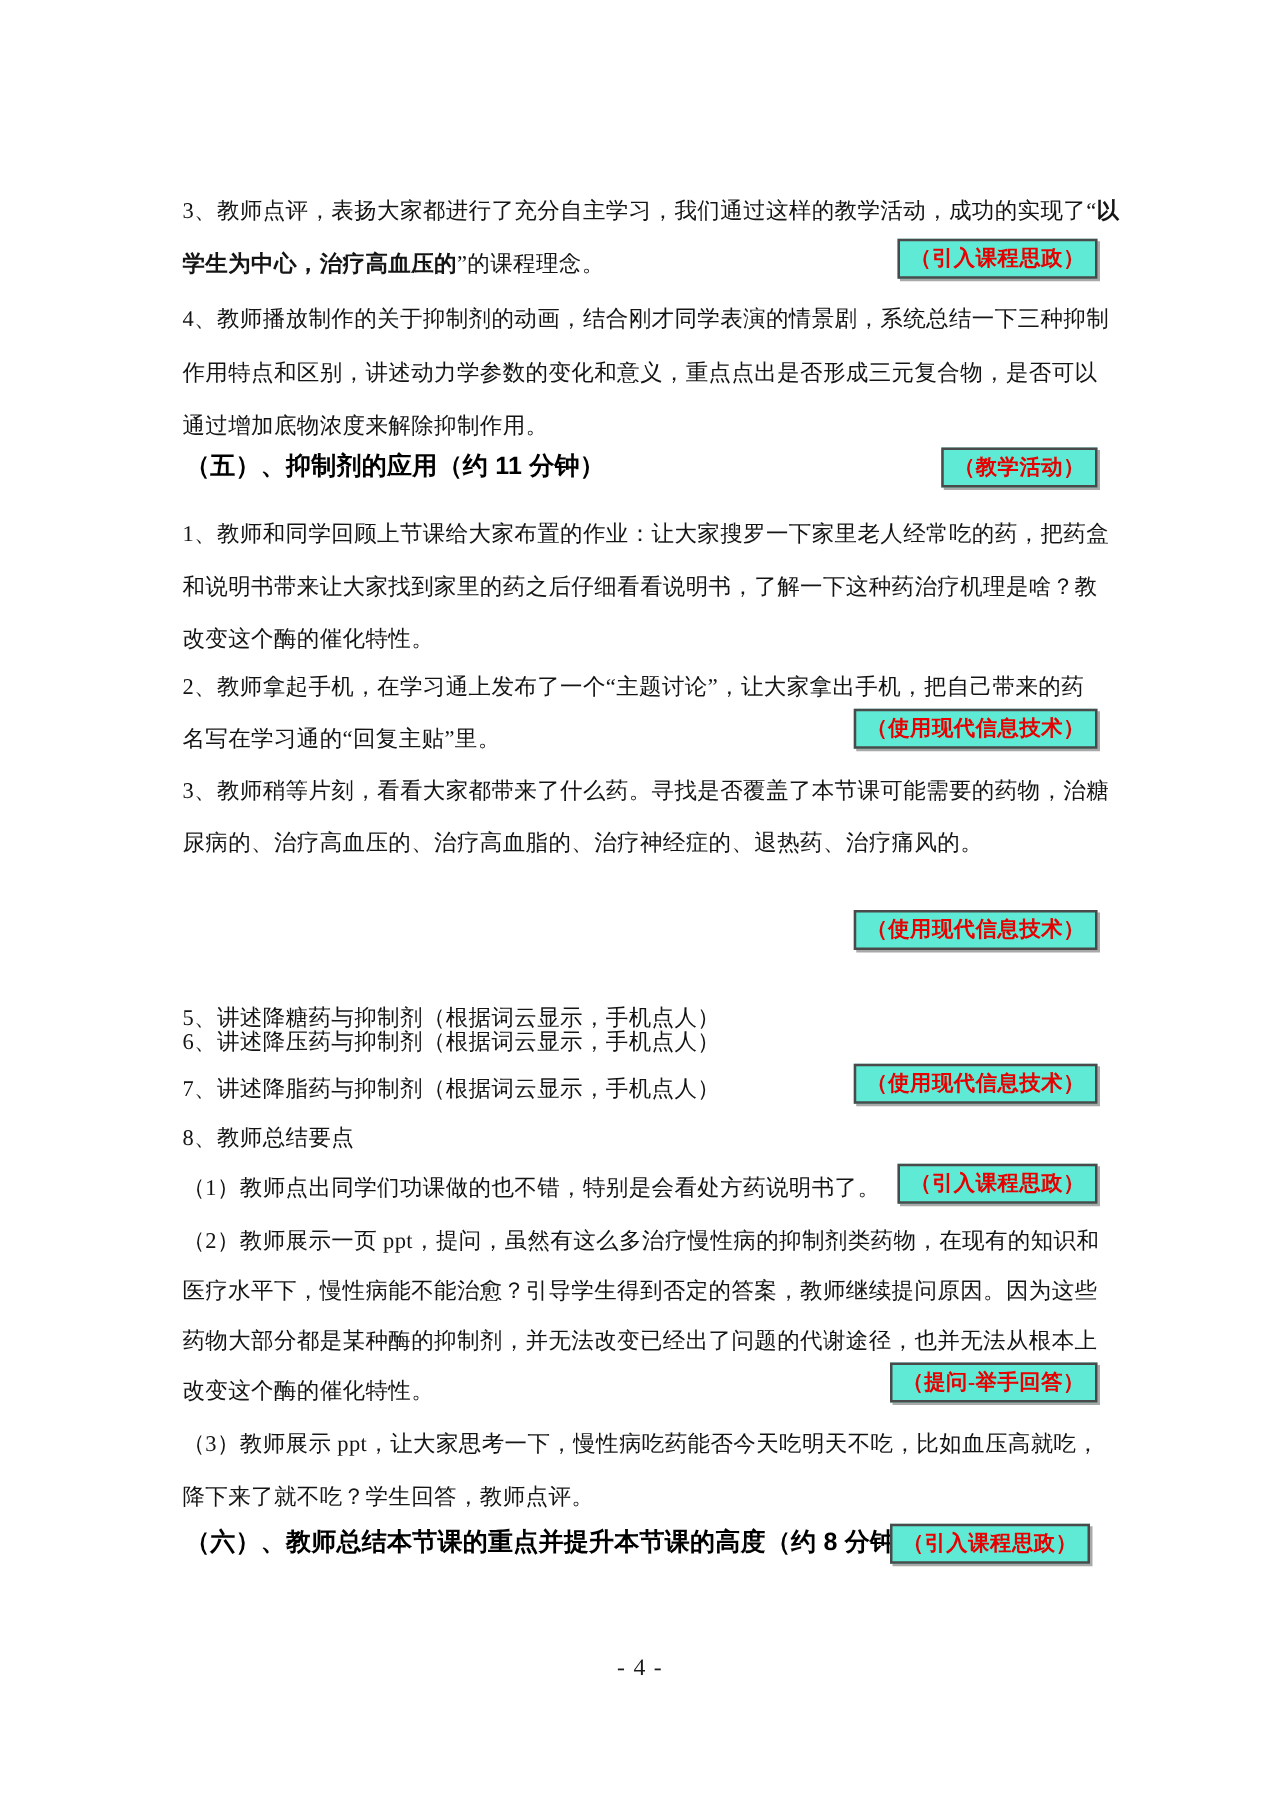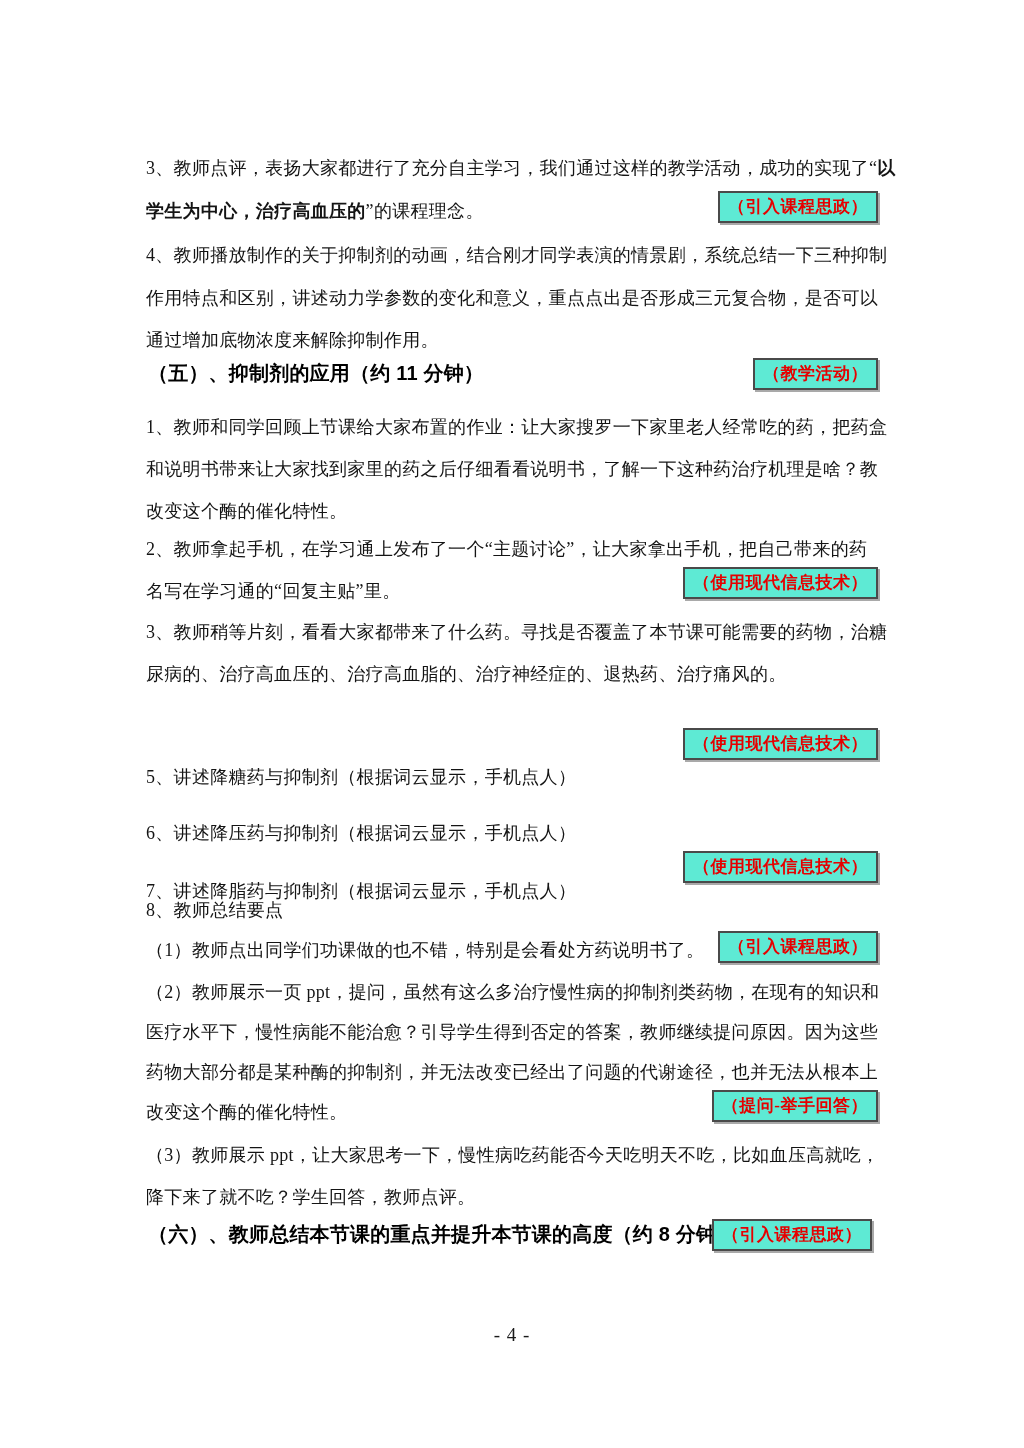--- a/index.html
+++ b/index.html
@@ -94,23 +94,23 @@
 
   <p class="line" style="top:534px"><span>2、教师拿起手机，在学习通上发布了一个“主题讨论”，让大家拿出手机，把自己带来的药</span></p>
   <p class="line" style="top:576px"><span>名写在学习通的“回复主贴”里。</span></p>
   <span class="tag" style="top:567px">（使用现代信息技术）</span>
 
   <p class="line" style="top:617px"><span>3、教师稍等片刻，看看大家都带来了什么药。寻找是否覆盖了本节课可能需要的药物，治糖</span></p>
   <p class="line" style="top:659px"><span>尿病的、治疗高血压的、治疗高血脂的、治疗神经症的、退热药、治疗痛风的。</span></p>
 
   <span class="tag" style="top:728px">（使用现代信息技术）</span>
 
-  <p class="line" style="top:762px"><span>5、讲述降糖药与抑制剂（根据词云显示，手机点人）</span></p>
+  <p class="line" style="top:799px"><span>5、讲述降糖药与抑制剂（根据词云显示，手机点人）</span></p>
   <p class="line" style="top:818px"><span>6、讲述降压药与抑制剂（根据词云显示，手机点人）</span></p>
-  <p class="line" style="top:876px"><span>7、讲述降脂药与抑制剂（根据词云显示，手机点人）</span></p>
+  <p class="line" style="top:856px"><span>7、讲述降脂药与抑制剂（根据词云显示，手机点人）</span></p>
   <span class="tag" style="top:851px">（使用现代信息技术）</span>
 
   <p class="line" style="top:895px"><span>8、教师总结要点</span></p>
 
   <p class="line" style="top:935px"><span>（1）教师点出同学们功课做的也不错，特别是会看处方药说明书了。</span></p>
   <span class="tag" style="top:931px">（引入课程思政）</span>
 
   <p class="line" style="top:977px"><span>（2）教师展示一页 ppt，提问，虽然有这么多治疗慢性病的抑制剂类药物，在现有的知识和</span></p>
   <p class="line" style="top:1017px"><span>医疗水平下，慢性病能不能治愈？引导学生得到否定的答案，教师继续提问原因。因为这些</span></p>
   <p class="line" style="top:1057px"><span>药物大部分都是某种酶的抑制剂，并无法改变已经出了问题的代谢途径，也并无法从根本上</span></p>

